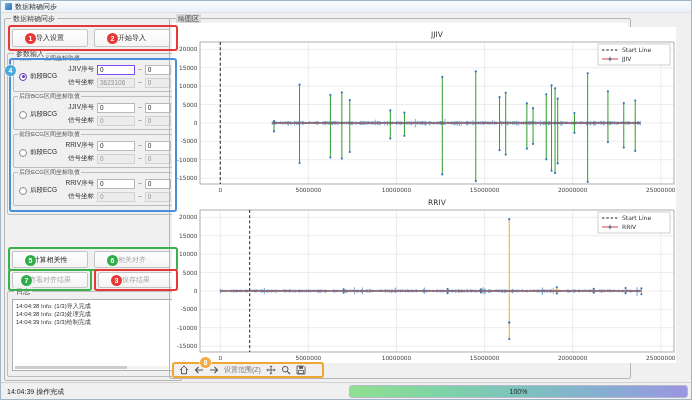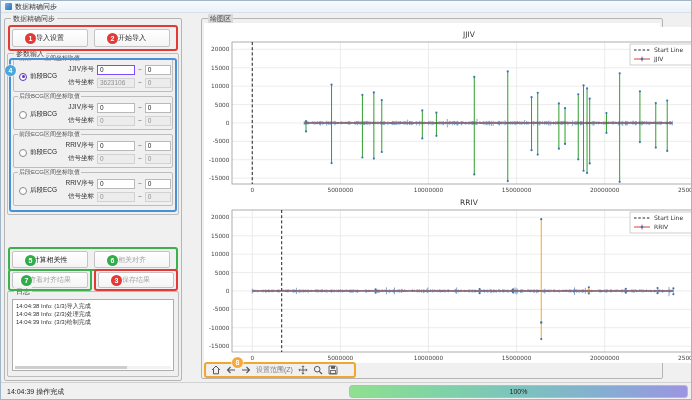--- a/index.html
+++ b/index.html
@@ -204,21 +204,21 @@
           <div>14:04:38 Info: (1/3)导入完成</div>
           <div>14:04:38 Info: (2/3)处理完成</div>
           <div>14:04:39 Info: (3/3)绘制完成</div>
           <div class="hscroll">
               <div class="hthumb"></div>
             </div>
         </div>
       </div>
     </div>
 
-    <div class="group" style="left:200px;top:5px;width:462px;height:361px;">
+    <div class="group" style="left:168px;top:5px;width:462px;height:361px;">
       <span class="glabel hl">绘图区</span>
       <div class="figure">
         <svg id="chart-jjiv" class="chart" style="top:4px;" viewBox="0 0 504 168">
             <rect x="0" y="0" width="504" height="168" fill="#ffffff"></rect>
             <line x1="48.2639405204461" y1="15" x2="48.2639405204461" y2="157" stroke="#e4e4e4" stroke-width="0.7"></line>
             <line x1="136.36802973977694" y1="15" x2="136.36802973977694" y2="157" stroke="#e4e4e4" stroke-width="0.7"></line>
             <line x1="224.4721189591078" y1="15" x2="224.4721189591078" y2="157" stroke="#e4e4e4" stroke-width="0.7"></line>
             <line x1="312.57620817843866" y1="15" x2="312.57620817843866" y2="157" stroke="#e4e4e4" stroke-width="0.7"></line>
             <line x1="400.68029739776955" y1="15" x2="400.68029739776955" y2="157" stroke="#e4e4e4" stroke-width="0.7"></line>
             <line x1="488.7843866171004" y1="15" x2="488.7843866171004" y2="157" stroke="#e4e4e4" stroke-width="0.7"></line>

